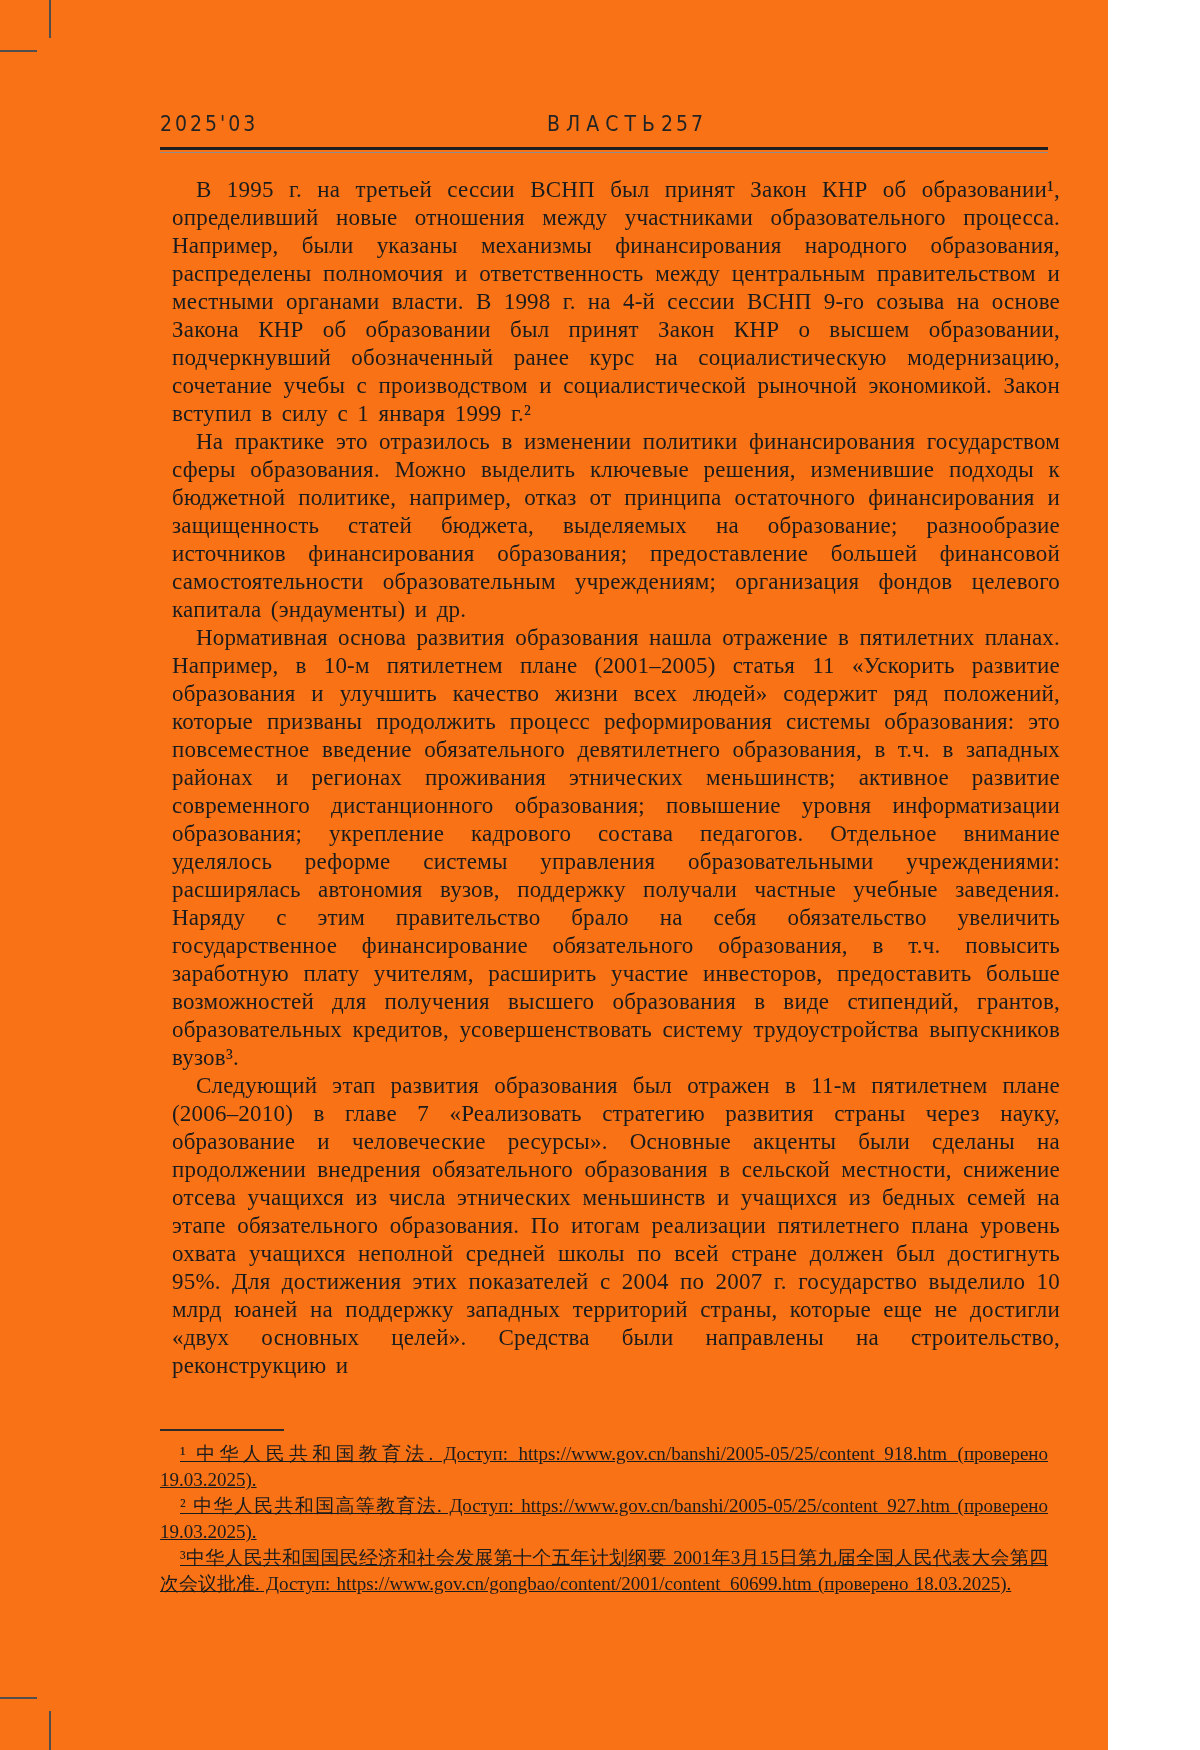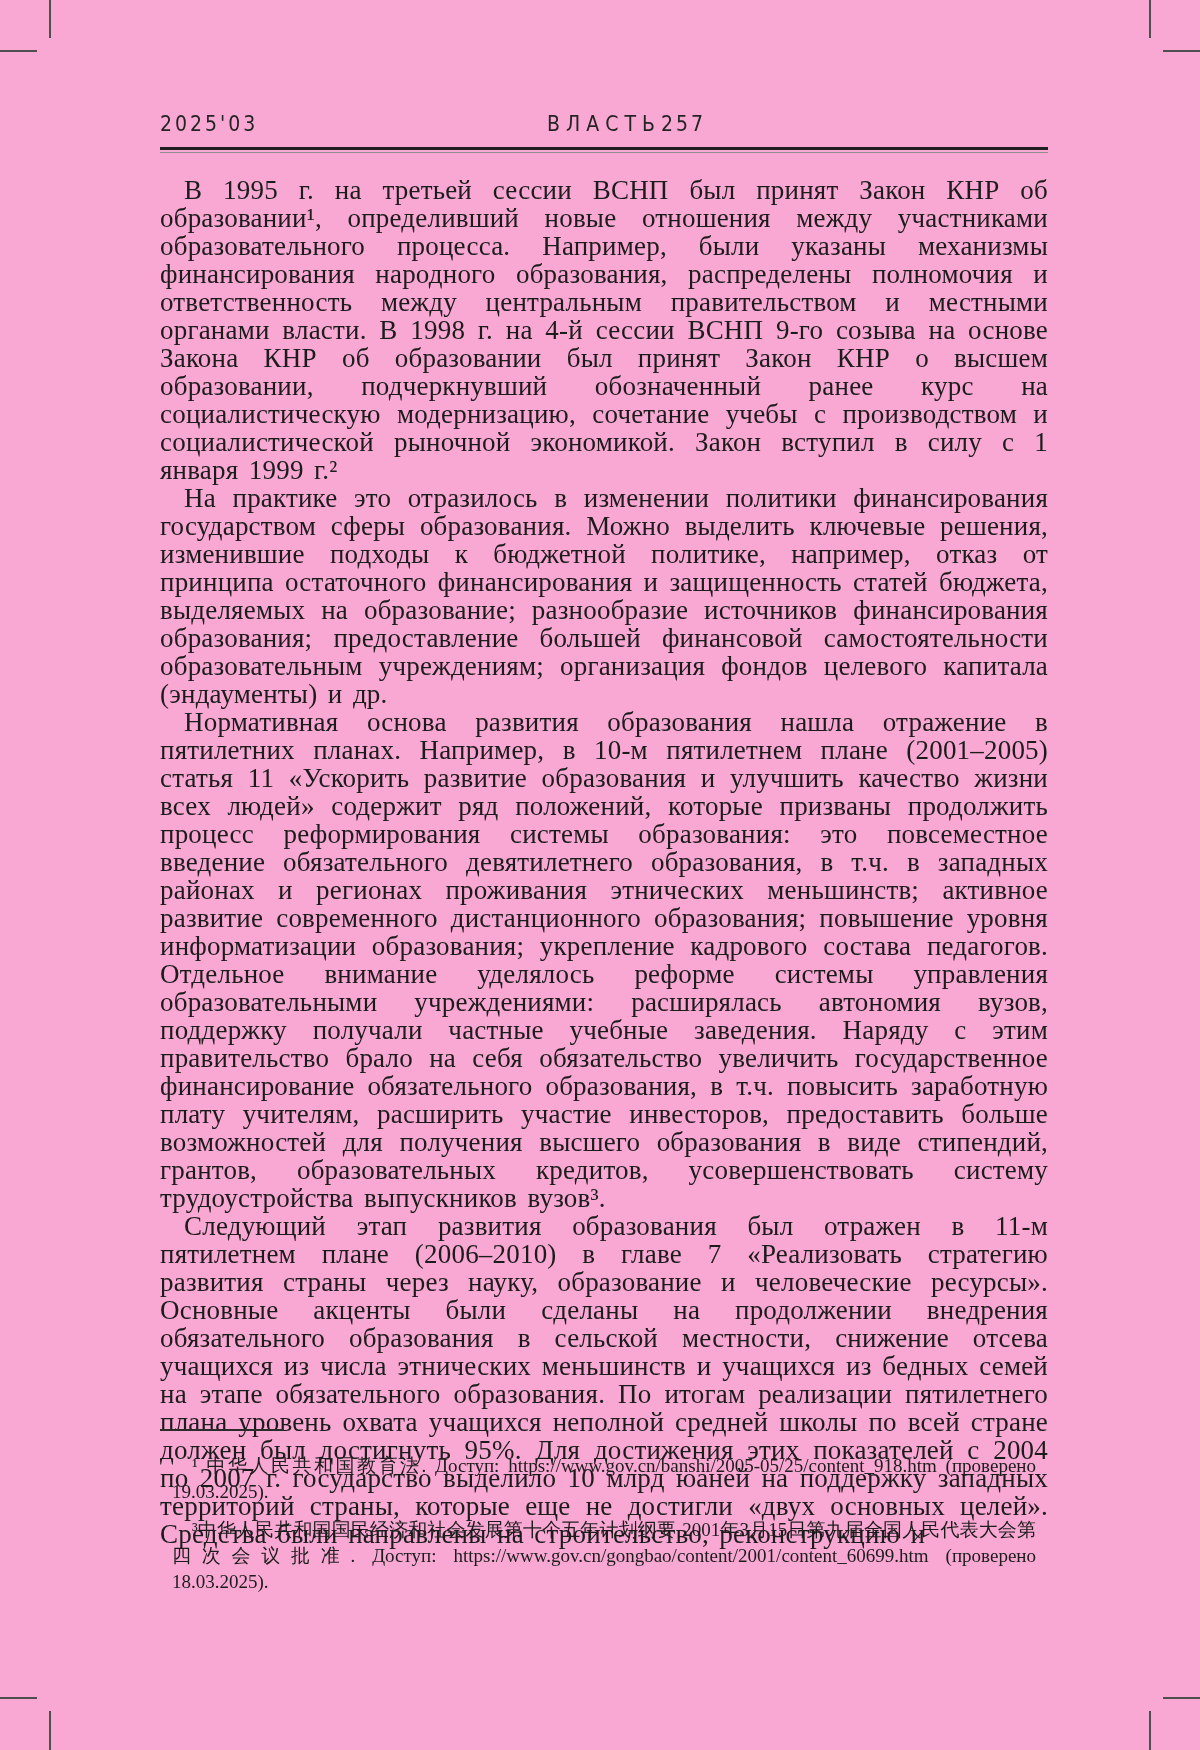--- a/index.html
+++ b/index.html
@@ -2,23 +2,23 @@
 <html lang="ru"><head>
 <meta charset="utf-8">
 <style>
   html, body {
     margin: 0;
     padding: 0;
     background: #ffffff;
   }
   .page {
     position: relative;
-    width: 1200px;
+    width: 1108px;
     height: 1750px;
-    background: #f9a8d4;
+    background: #f97316;
     overflow: hidden;
     font-family: "Liberation Serif", "DejaVu Serif", serif;
     color: #1c1c1c;
   }
 
   
   .crop {
     position: absolute;
     background: #4f4f4f;
   }
@@ -54,24 +54,24 @@
     left: 160px;
     top: 147px;
     width: 888px;
   }
   .head-rule .thick { height: 3px; background: #1f1f1f; }
   .head-rule .thin  { height: 1px; background: #8d8d8d; margin-top: 2px; }
 
   
   .body-text {
     position: absolute;
-    left: 160px;
+    left: 172px;
     top: 176px;
     width: 888px;
-    font-size: 27px;
+    font-size: 23px;
     line-height: 28px;
     text-align: justify;
     word-spacing: 3.5px;
     letter-spacing: 0.2px;
   }
   .body-text p {
     margin: 0;
     text-indent: 24px;
   }
 
@@ -88,22 +88,23 @@
     position: absolute;
     left: 160px;
     top: 1441px;
     width: 888px;
     font-size: 19px;
     line-height: 26px;
     text-align: justify;
     word-spacing: 1.5px;
   }
   .footnotes p {
-    margin: 12px;
+    margin: 0;
     text-indent: 20px;
+    text-decoration: underline;
   }
 </style>
 </head>
 <body>
 
 <div class="page">
 
   <div class="crop tl-v"></div>
   <div class="crop tl-h"></div>
   <div class="crop tr-v"></div>
@@ -126,16 +127,17 @@
   <main class="body-text">
     <p>В 1995 г. на третьей сессии ВСНП был принят Закон КНР об образовании¹, определивший новые отношения между участниками образовательного процесса. Например, были указаны механизмы финансирования народного образования, распределены полномочия и ответственность между центральным правительством и местными органами власти. В 1998 г. на 4-й сессии ВСНП 9-го созыва на основе Закона КНР об образовании был принят Закон КНР о высшем образовании, подчеркнувший обозначенный ранее курс на социалистическую модернизацию, сочетание учебы с производством и социалистической рыночной экономикой. Закон вступил в силу с 1 января 1999 г.²</p>
     <p>На практике это отразилось в изменении политики финансирования государством сферы образования. Можно выделить ключевые решения, изменившие подходы к бюджетной политике, например, отказ от принципа остаточного финансирования и защищенность статей бюджета, выделяемых на образование; разнообразие источников финансирования образования; предоставление большей финансовой самостоятельности образовательным учреждениям; организация фондов целевого капитала (эндаументы) и др.</p>
     <p>Нормативная основа развития образования нашла отражение в пятилетних планах. Например, в 10-м пятилетнем плане (2001–2005) статья 11 «Ускорить развитие образования и улучшить качество жизни всех людей» содержит ряд положений, которые призваны продолжить процесс реформирования системы образования: это повсеместное введение обязательного девятилетнего образования, в т.ч. в западных районах и регионах проживания этнических меньшинств; активное развитие современного дистанционного образования; повышение уровня информатизации образования; укрепление кадрового состава педагогов. Отдельное внимание уделялось реформе системы управления образовательными учреждениями: расширялась автономия вузов, поддержку получали частные учебные заведения. Наряду с этим правительство брало на себя обязательство увеличить государственное финансирование обязательного образования, в т.ч. повысить заработную плату учителям, расширить участие инвесторов, предоставить больше возможностей для получения высшего образования в виде стипендий, грантов, образовательных кредитов, усовершенствовать систему трудоустройства выпускников вузов³.</p>
     <p>Следующий этап развития образования был отражен в 11-м пятилетнем плане (2006–2010) в главе 7 «Реализовать стратегию развития страны через науку, образование и человеческие ресурсы». Основные акценты были сделаны на продолжении внедрения обязательного образования в сельской местности, снижение отсева учащихся из числа этнических меньшинств и учащихся из бедных семей на этапе обязательного образования. По итогам реализации пятилетнего плана уровень охвата учащихся неполной средней школы по всей стране должен был достигнуть 95%. Для достижения этих показателей с 2004 по 2007 г. государство выделило 10 млрд юаней на поддержку западных территорий страны, которые еще не достигли «двух основных целей». Средства были направлены на строительство, реконструкцию и</p>
   </main>
 
   <div class="footnote-rule"></div>
   <section class="footnotes">
     <p>¹ 中华人民共和国教育法. Доступ: https://www.gov.cn/banshi/2005-05/25/content_918.htm (проверено 19.03.2025).</p>
+    <p>² 中华人民共和国高等教育法. Доступ: https://www.gov.cn/banshi/2005-05/25/content_927.htm (проверено 19.03.2025).</p>
     <p>³中华人民共和国国民经济和社会发展第十个五年计划纲要 2001年3月15日第九届全国人民代表大会第四次会议批准. Доступ: https://www.gov.cn/gongbao/content/2001/content_60699.htm (проверено 18.03.2025).</p>
   </section>
 
 </div>
 
 </body></html>

